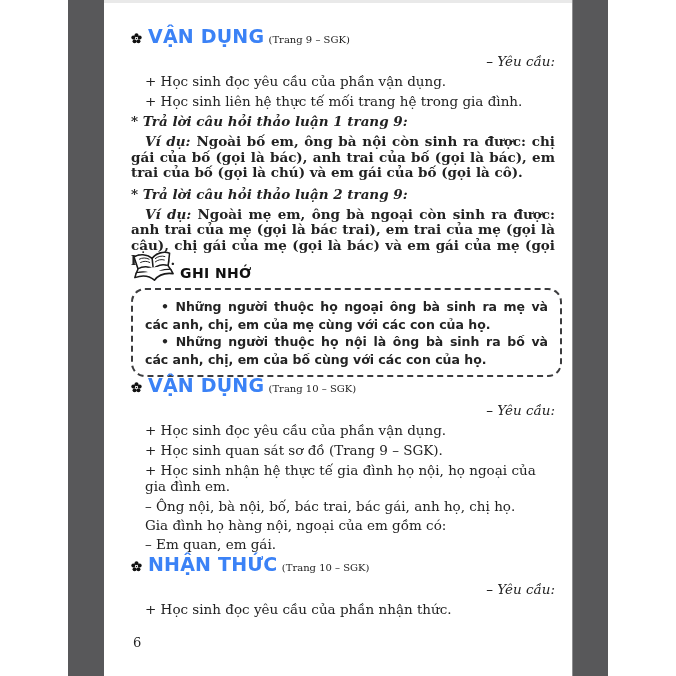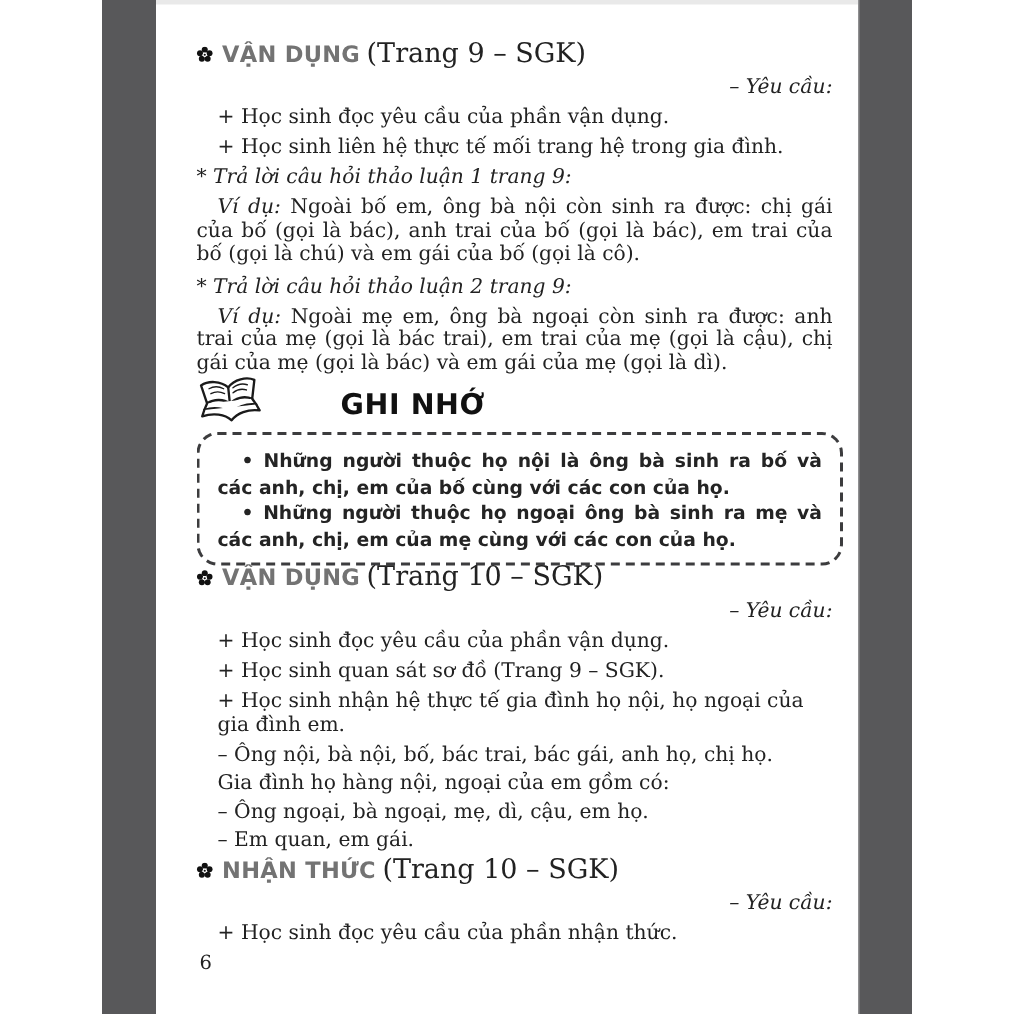--- a/index.html
+++ b/index.html
@@ -17,40 +17,39 @@
   
   .grp{position:absolute;left:131px;width:424px;font-size:13.5px;}
   #grp-sec1{top:27px;}
   #grp-memo{top:250px;}
   #grp-box{top:288px;}
   #grp-sec23{top:376px;}
 
   .h-sec{line-height:18px;margin:0 0 4px;white-space:nowrap;}
   .h-title{
     font-family:"DejaVu Sans","Liberation Sans",sans-serif;
-    font-weight:bold;font-size:15px;letter-spacing:.2px;color:#737373;
+    font-weight:bold;font-size:19px;letter-spacing:.2px;color:#3b82f6;
   }
-  .h-ref{font-size:18px;color:#222;}
+  .h-ref{font-size:10px;color:#222;}
   .florette{width:11px;height:11px;display:inline-block;vertical-align:-1px;margin-right:6px;}
 
   .ln{line-height:16px;margin:0 0 4px;padding-left:14px;}
   .ln-t{margin-bottom:3px;}
   .it{font-style:italic;text-align:right;}
-  .qh{line-height:17px;margin:0 0 4px;font-weight:normal;font-style:italic;}
-  .para{line-height:15.5px;margin:0 0 5px;text-align:justify;text-indent:14px;}
+  .qh{line-height:17px;margin:0 0 4px;font-weight:bold;font-style:italic;}
+  .para{line-height:15.5px;margin:0 0 5px;text-align:justify;text-indent:14px;font-weight:bold;}
   .para .lead{font-style:italic;}
 
   
   .memo-hd{display:flex;align-items:flex-end;gap:5px;}
   .book-icon{width:44px;height:33px;transform:rotate(-6deg);}
   .memo-title{
     font-family:"DejaVu Sans","Liberation Sans",sans-serif;
-    font-weight:bold;font-size:19px;letter-spacing:.4px;color:#111;
+    font-weight:bold;font-size:14px;letter-spacing:.4px;color:#111;
     padding-bottom:2px;
-    margin-left:47px;
   }
 
   
   .notebox{
     width:431px;box-sizing:border-box;
     border:2px dashed #3c3c3e;border-radius:14px;
     padding:8px 12px 7px 12px;
     font-family:"DejaVu Sans","Liberation Sans",sans-serif;
     font-weight:bold;font-size:12.5px;line-height:17.5px;color:#242424;
   }
@@ -101,22 +100,22 @@
         <path d="M7.5 19 L5 23.5 C12 21.8 20 23.8 24 27.8 C28 23.8 36 21.8 43 23.5 L40.5 19" fill="#fff"></path>
         <path d="M5 23.5 L3 28 C11.5 26 19.5 28.2 24 33 C28.5 28.2 36.5 26 45 28 L43 23.5" fill="#fff"></path>
       </g>
     </svg>
     <span class="memo-title">GHI NHỚ</span>
   </div>
 </div>
 
 <div class="grp" id="grp-box">
   <div class="notebox">
+    <p class="note"><span>•</span> <span>Những người thuộc họ ngoại ông bà sinh ra mẹ và các anh, chị, em của mẹ cùng với các con của họ.</span></p>
     <p class="note"><span>•</span> <span>Những người thuộc họ nội là ông bà sinh ra bố và các anh, chị, em của bố cùng với các con của họ.</span></p>
-    <p class="note"><span>•</span> <span>Những người thuộc họ ngoại ông bà sinh ra mẹ và các anh, chị, em của mẹ cùng với các con của họ.</span></p>
   </div>
 </div>
 
 <div class="grp" id="grp-sec23">
   <div class="h-sec">
     <svg class="florette" viewBox="0 0 24 24" aria-hidden="true">
         <g fill="#111">
           <circle cx="12" cy="4.8" r="4.4"></circle>
           <circle cx="18.9" cy="9.7" r="4.4"></circle>
           <circle cx="16.2" cy="17.8" r="4.4"></circle>
@@ -126,21 +125,20 @@
         <circle cx="12" cy="12" r="3.1" fill="#fff"></circle>
         <circle cx="12" cy="12" r="1.6" fill="#111"></circle>
       </svg><span class="h-title">VẬN DỤNG</span> <span class="h-ref">(Trang 10 – SGK)</span>
   </div>
   <div class="ln it">– Yêu cầu:</div>
   <div class="ln">+ Học sinh đọc yêu cầu của phần vận dụng.</div>
   <div class="ln">+ Học sinh quan sát sơ đồ (Trang 9 – SGK).</div>
   <div class="ln">+ Học sinh nhận hệ thực tế gia đình họ nội, họ ngoại của gia đình em.</div>
   <div class="ln ln-t">– Ông nội, bà nội, bố, bác trai, bác gái, anh họ, chị họ.</div>
   <div class="ln ln-t">Gia đình họ hàng nội, ngoại của em gồm có:</div>
-  <div class="ln ln-t">– Ông ngoại, bà ngoại, mẹ, dì, cậu, em họ.</div>
   <div class="ln ln-t">– Em quan, em gái.</div>
 
   <div class="h-sec">
     <svg class="florette" viewBox="0 0 24 24" aria-hidden="true">
         <g fill="#111">
           <circle cx="12" cy="4.8" r="4.4"></circle>
           <circle cx="18.9" cy="9.7" r="4.4"></circle>
           <circle cx="16.2" cy="17.8" r="4.4"></circle>
           <circle cx="7.8" cy="17.8" r="4.4"></circle>
           <circle cx="5.1" cy="9.7" r="4.4"></circle>

